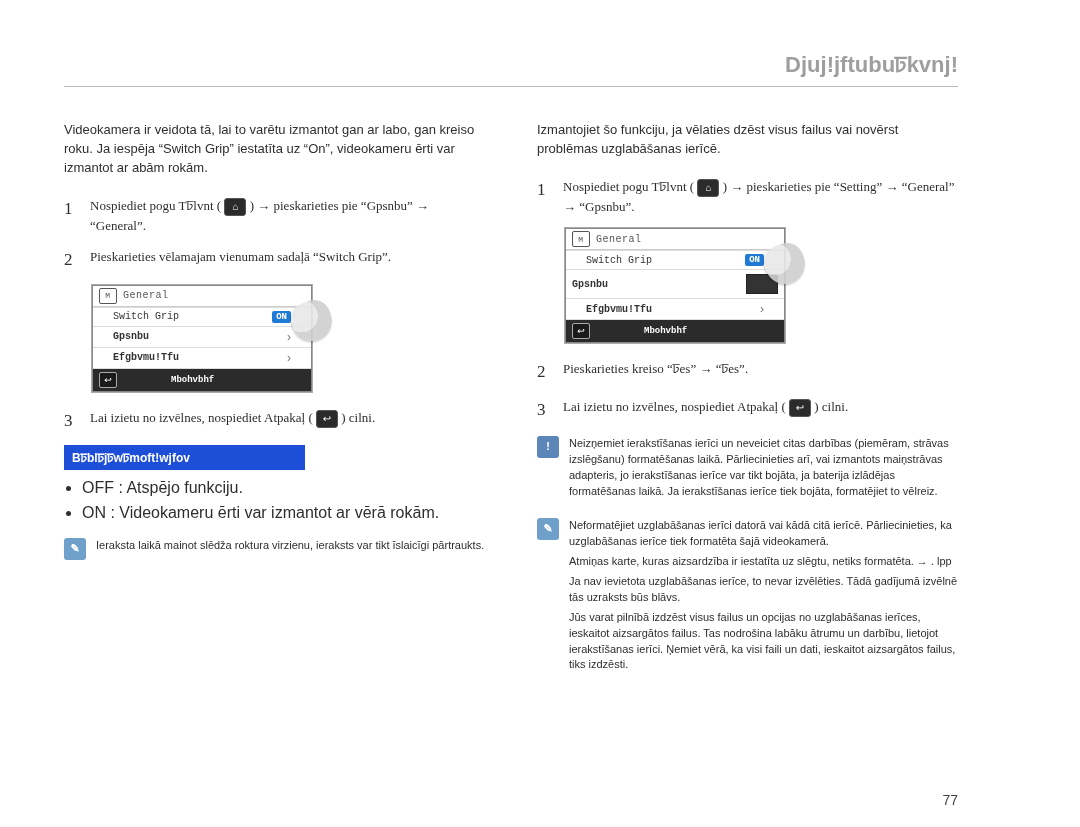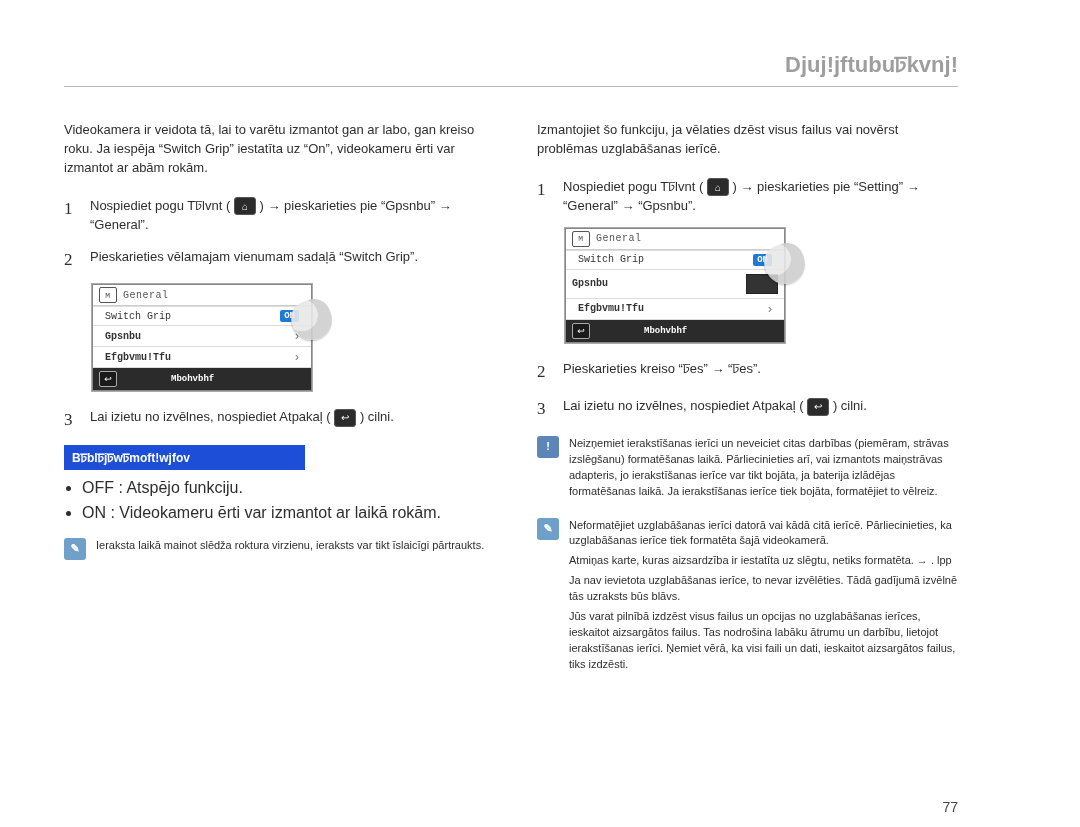--- a/index.html
+++ b/index.html
@@ -31,21 +31,21 @@
     color: #9e9e9e;
   }
   .cols {
     display: flex;
     gap: 52px;
   }
   .col { flex: 1; min-width: 0; }
   .intro { font-size: 13px; line-height: 1.45; margin-bottom: 18px; }
   .step { display: flex; gap: 10px; font-size: 13px; line-height: 1.5; margin: 10px 0 12px 0; }
   .step-num { font-family: Georgia, "Times New Roman", serif; font-size: 17px; min-width: 16px; }
-  .step-body { flex: 1; }
+  .step-body { flex: 1; font-family: Liberation Serif, serif; }
   .sub { margin-top: 2px; font-size: 13px; }
   .bold { font-weight: 700; }
   .screenshot-wrap { margin: 6px 0 16px 28px; }
 
   
   .menu {
     width: 218px;
     border: 1px solid #888;
     font-size: 10px;
     background: #fff;
@@ -61,21 +61,21 @@
     background:#fff;
     color:#555;
     border-bottom:1px solid #ccc;
   }
   .menu-head .badge {
     width:16px;height:14px;border:1px solid #555;border-radius:2px;
     display:flex;align-items:center;justify-content:center;font-size:8px;color:#555;
   }
   .menu-row {
     display:flex;align-items:center;justify-content:space-between;
-    padding:3px 12px;border-top:1px solid #ddd;background:#fff;
+    padding:3px 20px;border-top:1px solid #ddd;background:#fff;
   }
   .menu-row.active { background:#fff; }
   .menu-row .lab { font-family:"Courier New",monospace; color:#333; }
   .menu-row .lab.bold { font-weight:700; }
   .menu-row .on {
     background:#1f7ad6;color:#fff;font-size:9px;padding:1px 4px;border-radius:2px;
     font-family:"Courier New",monospace;font-weight:700;
   }
   .menu-row .chev { color:#777;font-size:12px; }
   .menu-row.thumb { padding:4px 6px; }
@@ -128,21 +128,21 @@
   .note-body { flex:1; }
   .note-body p { margin:0 0 4px 0; }
   .note-body.small { font-size:11px; }
   .home-ic, .back-ic {
     display:inline-flex;width:20px;height:16px;border:1px solid #555;border-radius:3px;
     align-items:center;justify-content:center;font-size:10px;color:#333;vertical-align:middle;
     background:#2b2b2b;color:#fff;
   }
   .back-ic { background:#2b2b2b;color:#fff; }
   .pagenum {
-    position:absolute;right:54px;bottom:12px;font-size:14px;color:#444;
+    position:absolute;right:54px;bottom:19px;font-size:14px;color:#444;
   }
   .page { position:relative; }
 </style>
 </head>
 <body>
 
 <div class="page">
 
   <div class="header">
     <div class="header-title">Djuj!jftubuꠑkvnj!</div>
@@ -199,21 +199,21 @@
         <div class="step-body">
           <span>Lai izietu no izvēlnes, nospiediet Atpakaļ ( </span>
           <span class="back-ic">↩</span>
           <span> ) cilni.</span>
         </div>
       </div>
 
       <div class="infobar">Bꠑblꠑjꠑwꠑmoft!wjfov</div>
       <ul class="bullets">
         <li>OFF : Atspējo funkciju.</li>
-        <li>ON : Videokameru ērti var izmantot ar laikā rokām.</li>
+        <li>ON : Videokameru ērti var izmantot ar vērā rokām.</li>
       </ul>
 
       <div class="notebox">
         <div class="note-ic">✎</div>
         <div class="note-body small">
             <p>Ieraksta laikā mainot slēdža roktura virzienu, ieraksts var tikt īslaicīgi pārtraukts.</p>
           </div>
       </div>
     </div>
 

